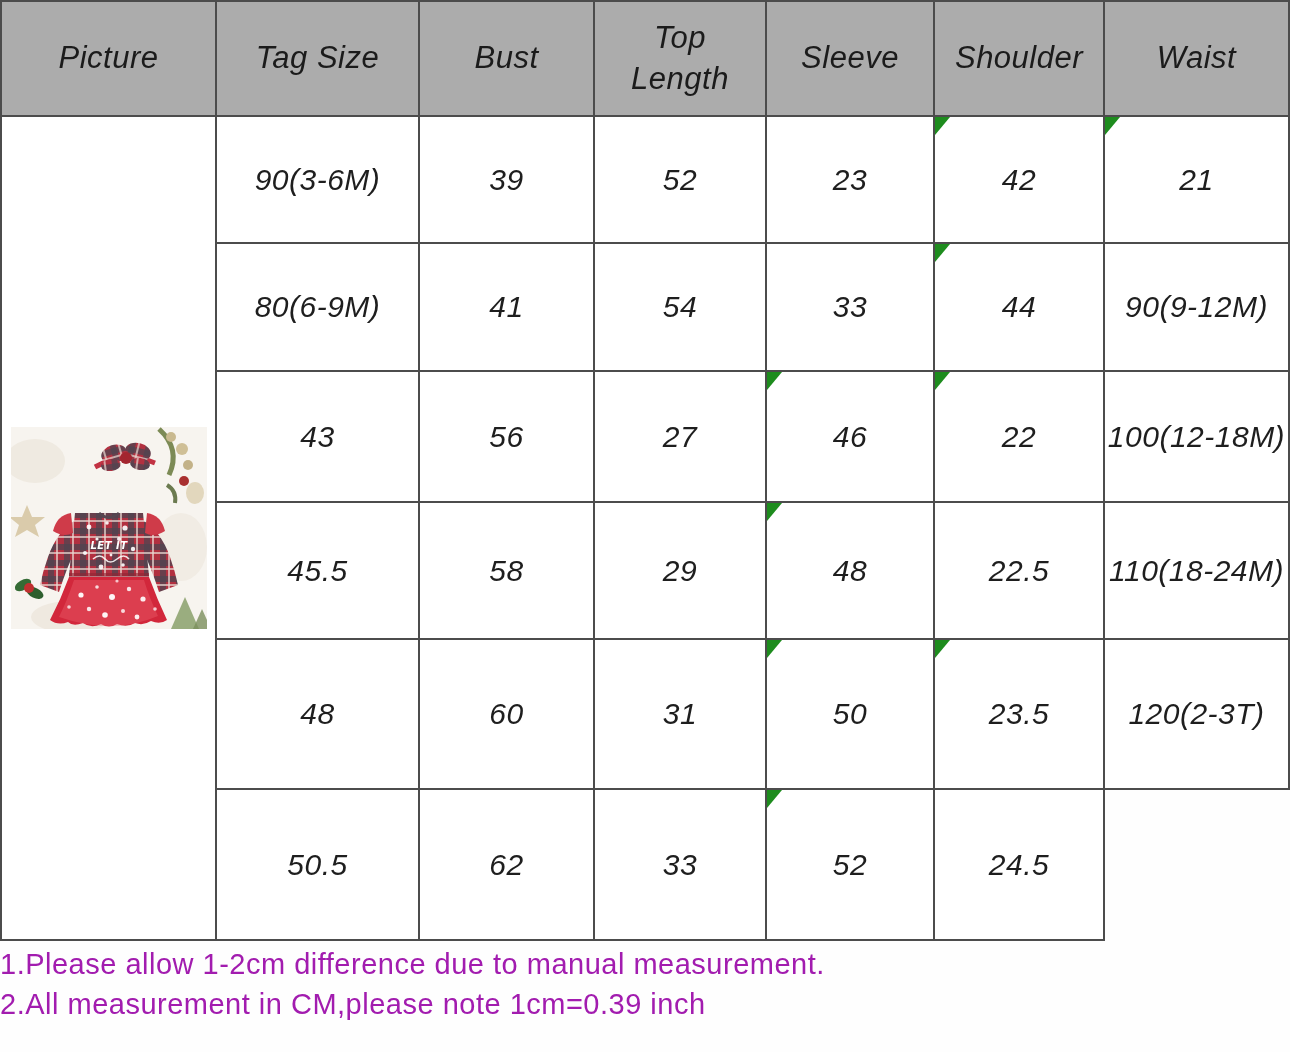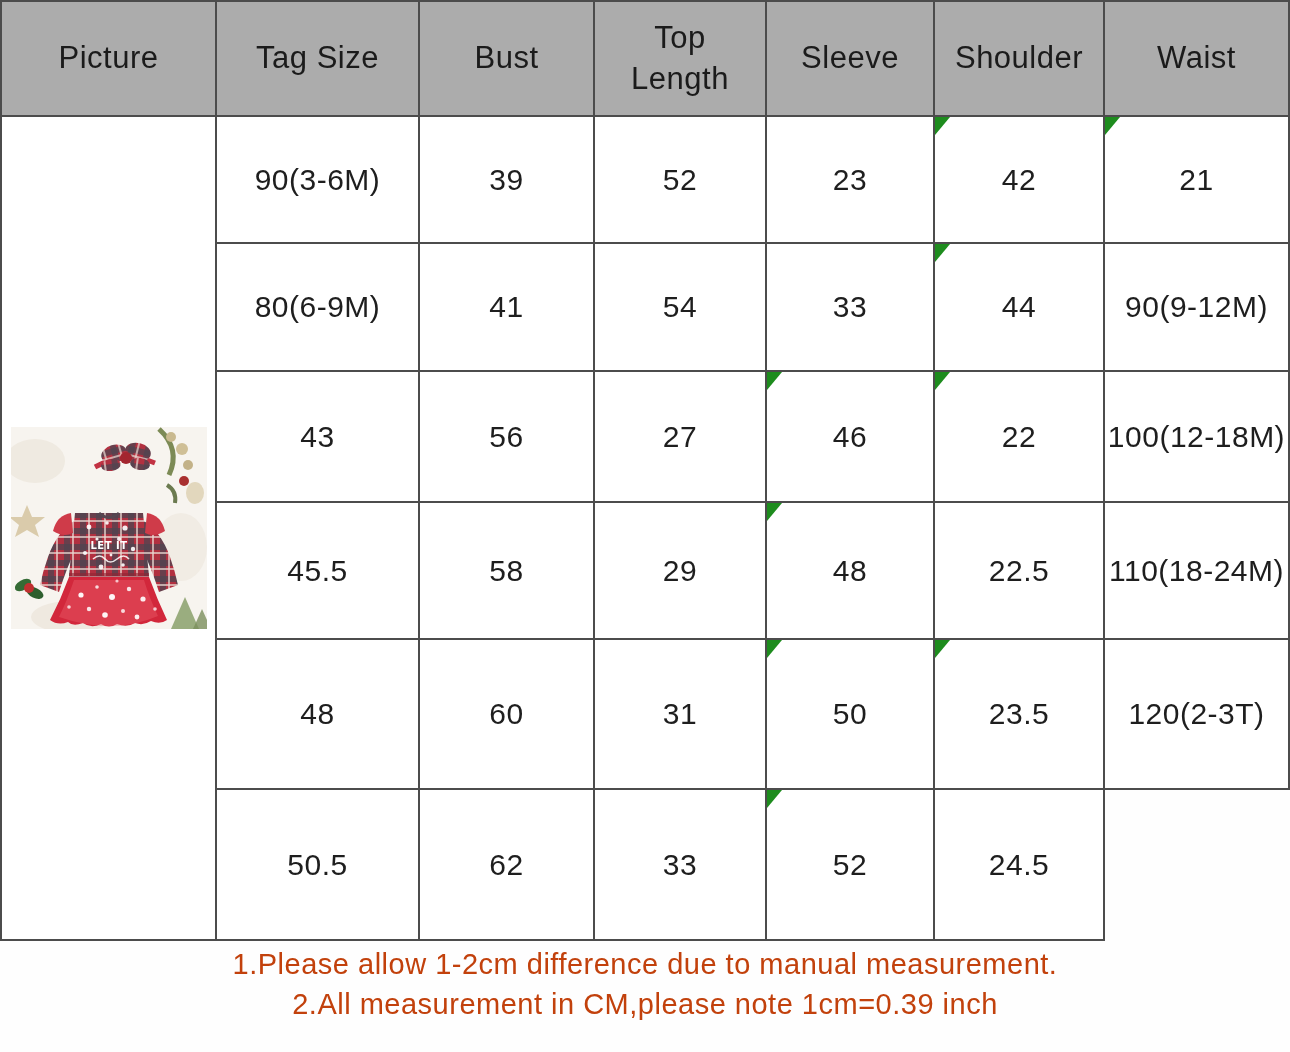--- a/index.html
+++ b/index.html
@@ -7,20 +7,21 @@
   .stage{position:relative;width:1290px;height:1052px;background:#fefefe;}
 
   .size-table{
     position:absolute;left:0;top:0;
     display:grid;
     grid-template-columns:215px 203px 175px 172px 168px 170px 185px;
     grid-template-rows:115px 127px 128px 131px 137px 150px 151px;
     border-top:2px solid #4c4c4c;
     border-left:2px solid #4c4c4c;
     box-sizing:border-box;
+    font-style:italic;
   }
   .cell{
     position:relative;
     border-right:2px solid #4c4c4c;
     border-bottom:2px solid #4c4c4c;
     display:flex;align-items:center;justify-content:center;
     font-size:30px;color:#1e1e1e;
     background:#ffffff;
     letter-spacing:.5px;
   }
@@ -30,22 +31,22 @@
     white-space:pre-line;text-align:center;line-height:1.3;
   }
   .pic{grid-column:1;grid-row:2/8;}
   .flag{
     position:absolute;top:0;left:0;width:0;height:0;
     border-top:18px solid #1e8c1e;
     border-right:15px solid transparent;
   }
   .notes{
     position:absolute;left:0;top:941px;width:1290px;height:87px;
-    display:flex;flex-direction:column;align-items:center;justify-content:center;
-    gap:7px;color:#c2410c;font-size:29px;letter-spacing:.5px;
+    display:flex;flex-direction:column;justify-content:center;
+    gap:7px;color:#a21caf;font-size:29px;letter-spacing:.5px;
   }
 </style>
 </head>
 <body>
 
 <div class="stage">
   <div class="size-table">
 
     <div class="cell hdr">Picture</div>
     <div class="cell hdr">Tag Size</div>

